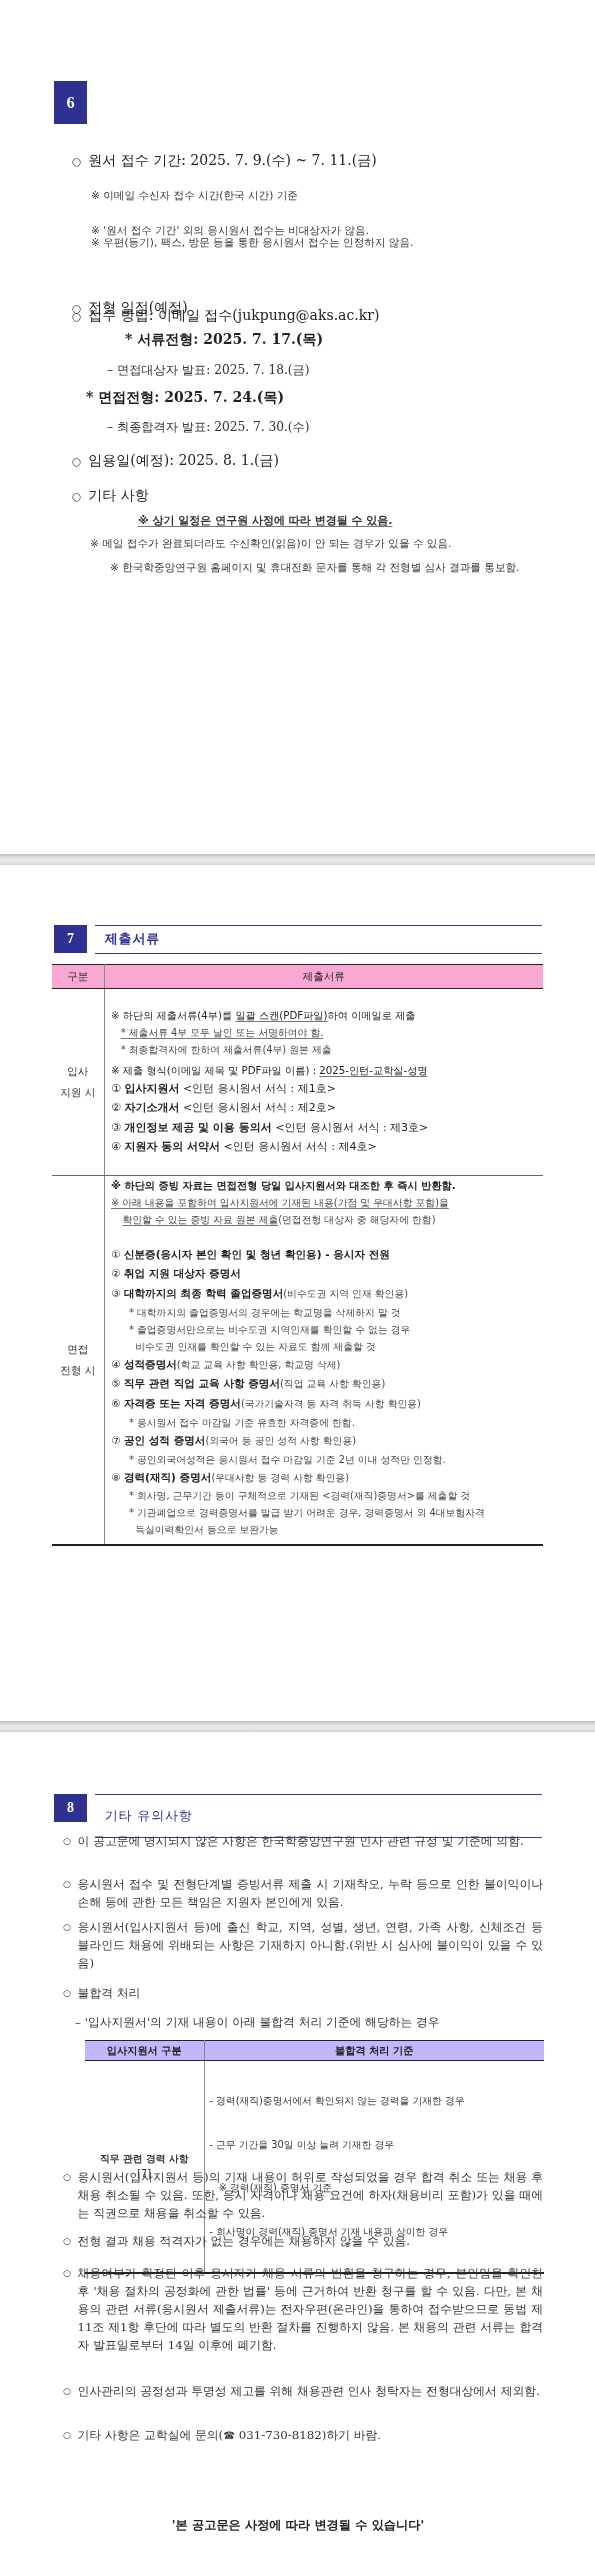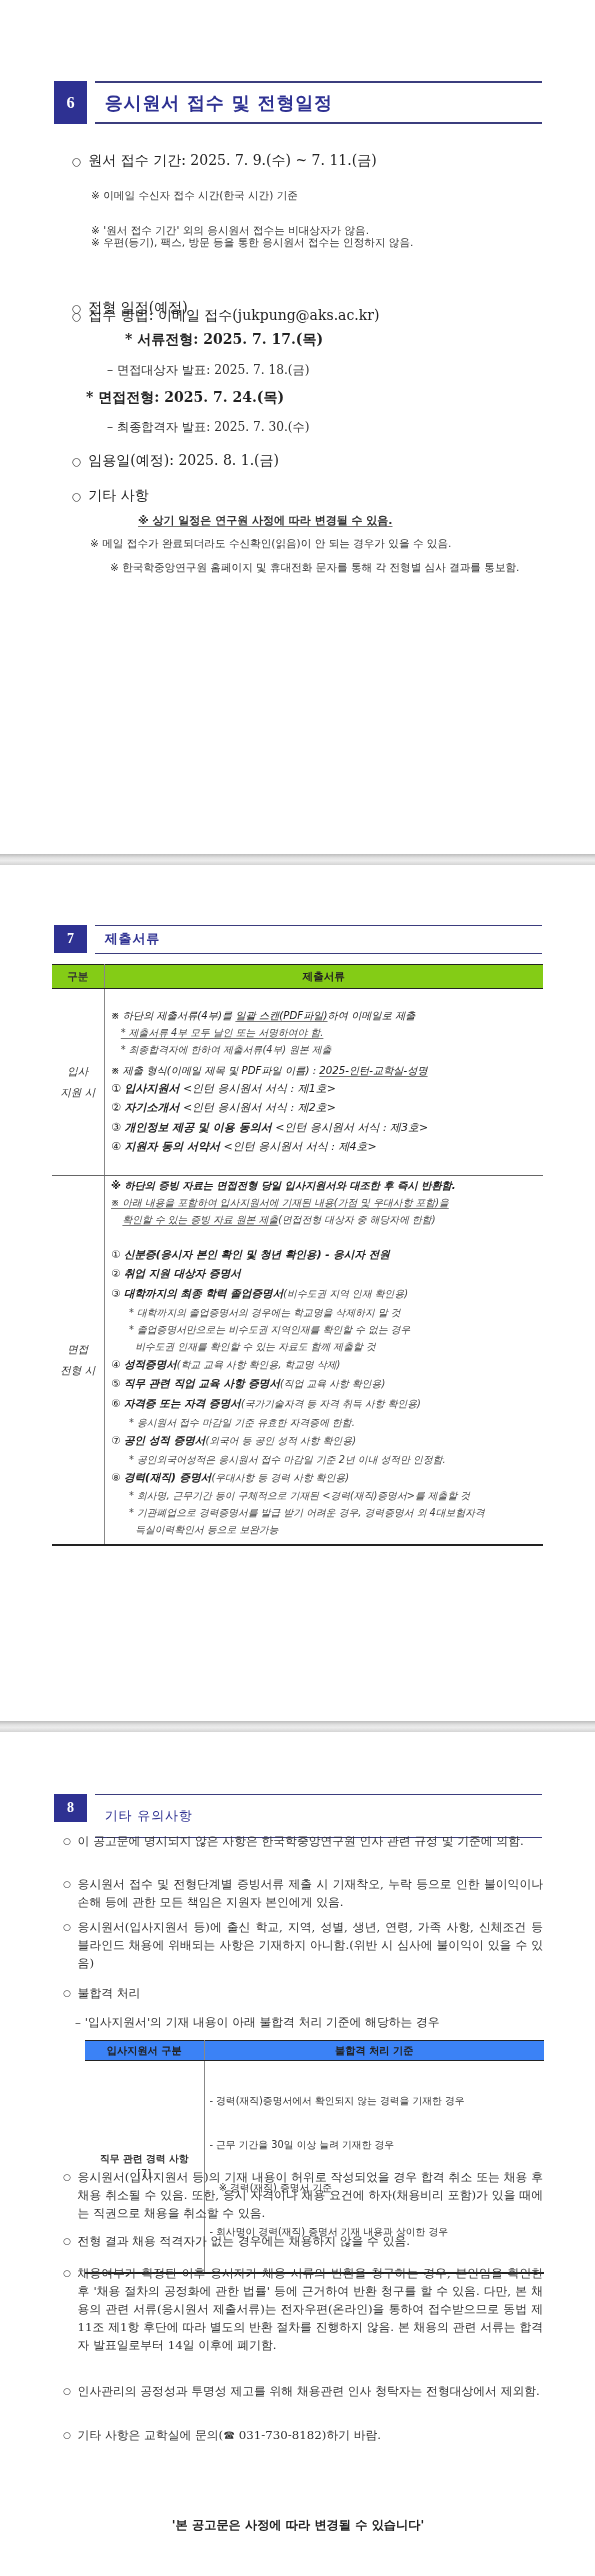--- a/index.html
+++ b/index.html
@@ -24,53 +24,50 @@
   .l1 .bullet { display: inline-block; width: 16.3px; font-size: 10.6px; }
   .note { position: absolute; left: 91px; font-size: 10.6px; color: #333; white-space: nowrap; }
   .star { position: absolute; left: 86px; font-family: "DejaVu Serif", serif; font-size: 14px; font-weight: bold; color: #222; white-space: nowrap; }
   .dash { position: absolute; left: 107px; font-family: "DejaVu Serif", serif; font-size: 12.2px; color: #333; white-space: nowrap; }
   .bold { font-weight: bold; }
   .ul { text-decoration: underline; text-decoration-color: #777; text-underline-offset: 2.4px; }
   .sb { font-family: "DejaVu Sans", sans-serif; font-weight: bold; }
 
   
   .docs-table { position: absolute; left: 52px; top: 964px; width: 491px; border-collapse: collapse; font-size: 10.2px; }
-  .docs-table th { background: #84cc16; height: 24.4px; font-weight: bold; font-size: 10.6px; border-top: 1.6px solid #222; border-bottom: 1.6px solid #222; }
-  .docs-table td { vertical-align: middle; font-style: italic; }
+  .docs-table th { background: #f9a8d4; height: 24.4px; font-weight: normal; font-size: 10.6px; border-top: 1.6px solid #222; border-bottom: 1.6px solid #222; }
+  .docs-table td { vertical-align: middle; }
   .docs-table .cat { width: 52px; text-align: center; font-size: 10.6px; line-height: 21px; border-right: 0.8px solid #888; color: #333; }
   .docs-table .cnt { padding-left: 6.5px; }
   .docs-table tr.r1 td { border-bottom: 0.8px solid #666; }
   .docs-table tr.r2 td { border-bottom: 2.4px solid #222; }
   .line { white-space: nowrap; line-height: 17px; color: #222; }
   .line.in1 { padding-left: 9.8px; }
   .line.in2 { padding-left: 18px; }
   .line.sm { font-size: 9.8px; color: #444; }
   .sp { height: 16.3px; }
 
   
   .p8 { position: absolute; left: 63px; width: 480px; font-family: "DejaVu Serif", serif; font-size: 11.8px; color: #333; line-height: 18px; }
   .p8 .b { position: absolute; left: 0; top: 0; font-size: 9px; }
   .p8 .t { display: block; padding-left: 14.6px; text-align: justify; }
   .reject-table { position: absolute; left: 85px; top: 2040px; width: 459px; border-collapse: collapse; font-size: 9.8px; }
-  .reject-table th { background: #3b82f6; height: 20.3px; font-weight: bold; font-size: 10.2px; border-top: 1.6px solid #222; border-bottom: 1.6px solid #222; }
+  .reject-table th { background: #c4b5fd; height: 20.3px; font-weight: bold; font-size: 10.2px; border-top: 1.6px solid #222; border-bottom: 1.6px solid #222; }
   .reject-table th.c1, .reject-table td.c1 { width: 119px; text-align: center; border-right: 0.8px solid #888; }
   .reject-table td { padding: 3.3px 4.9px; line-height: 14.6px; color: #333; }
   .reject-table tr.a td { border-bottom: 1.6px solid #bbb; }
   .reject-table tr.b td { border-bottom: 2.4px solid #222; }
   .closing { position: absolute; left: 0; width: 596px; top: 2517px; text-align: center; font-size: 12.2px; font-weight: bold; color: #222; }
 </style>
 </head>
 <body>
 
 <div class="page" style="top:0;height:854px;">
   <div class="sec-head" style="top:81px;">
     <div class="sec-badge">6</div>
-    <div class="sec-title-wrap">
-      <span class="sec-title">응시원서 접수 및 전형일정</span>
-    </div>
   </div>
 
   <div class="l1" style="top:152px;">
     <span class="bullet">○</span><span>원서 접수 기간: 2025. 7. 9.(수) ~ 7. 11.(금)</span>
   </div>
   <div class="note" style="top:189px;">※ 이메일 수신자 접수 시간(한국 시간) 기준</div>
   <div class="note" style="top:224px;">※ '원서 접수 기간' 외의 응시원서 접수는 비대상자가 않음.</div>
 
   <div class="l1" style="top:307px;">
     <span class="bullet">○</span><span>접수 방법: 이메일 접수(jukpung@aks.ac.kr)</span>

